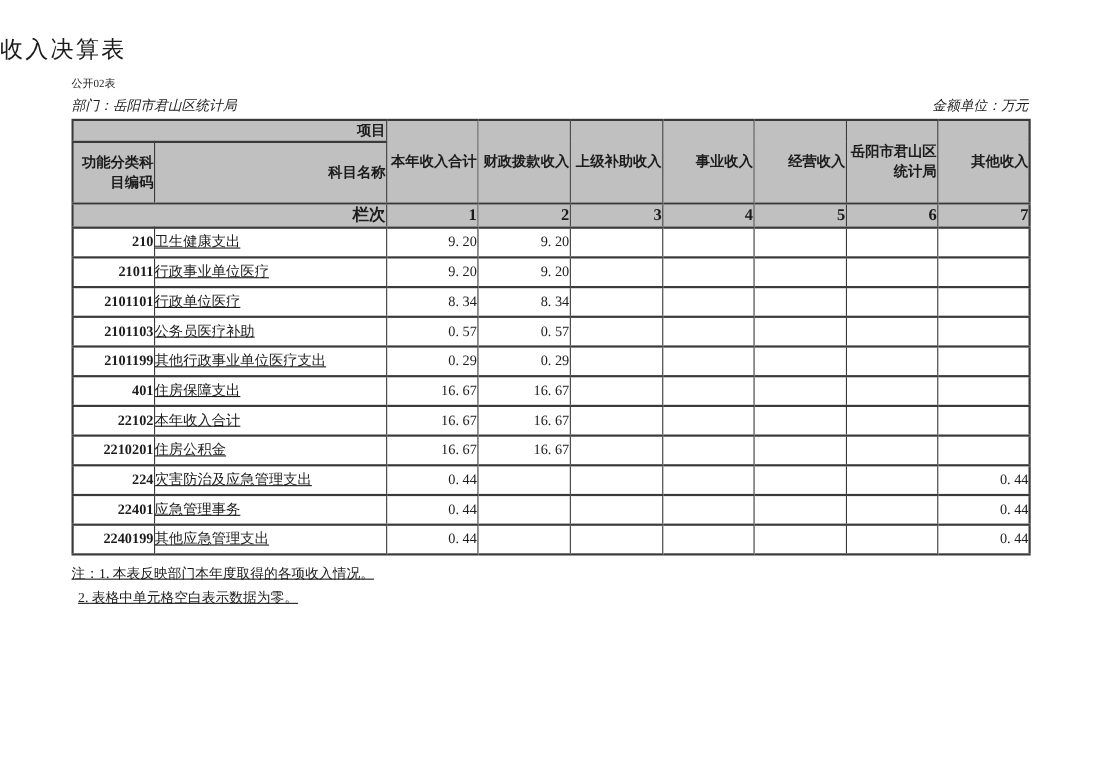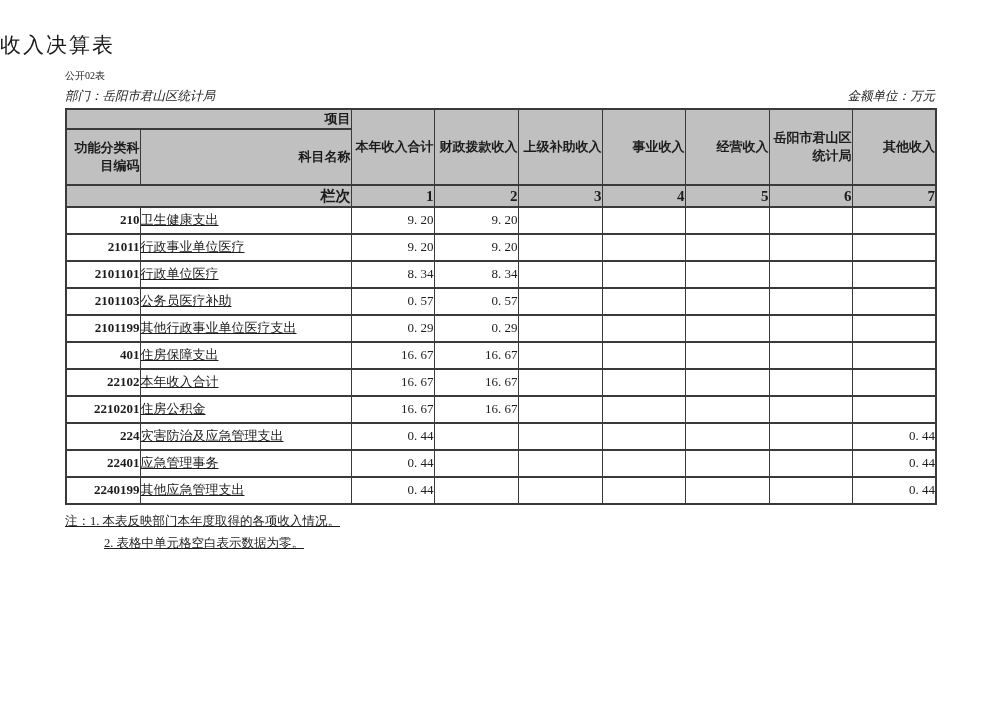--- a/index.html
+++ b/index.html
@@ -42,21 +42,21 @@
     vertical-align:middle;line-height:1.35;padding:0 2px;
   }
   tr.h-project th{height:16px;font-size:13px;}
   tr.h-sub th{height:54px;}
   tr.h-lanci th{height:17px;font-size:15px;}
   tbody td{height:25px;background:#ffffff;vertical-align:middle;}
   td.c-code{text-align:right;padding-left:10px;font-weight:bold;}
   td.c-name{text-align:left;padding-left:4px;text-decoration:underline;}
   td.c-num{text-align:right;padding-right:4px;}
   .notes{font-size:12.5px;margin-top:6px;line-height:1.75;text-decoration:underline;}
-  .note-line2{margin-left:39px;}
+  .note-line2{margin-left:6px;}
 </style>
 </head>
 <body>
 
 <div class="sheet">
   <div class="page-title">收入决算表</div>
 
   <div class="content">
     <div class="table-code">公开02表</div>
 

